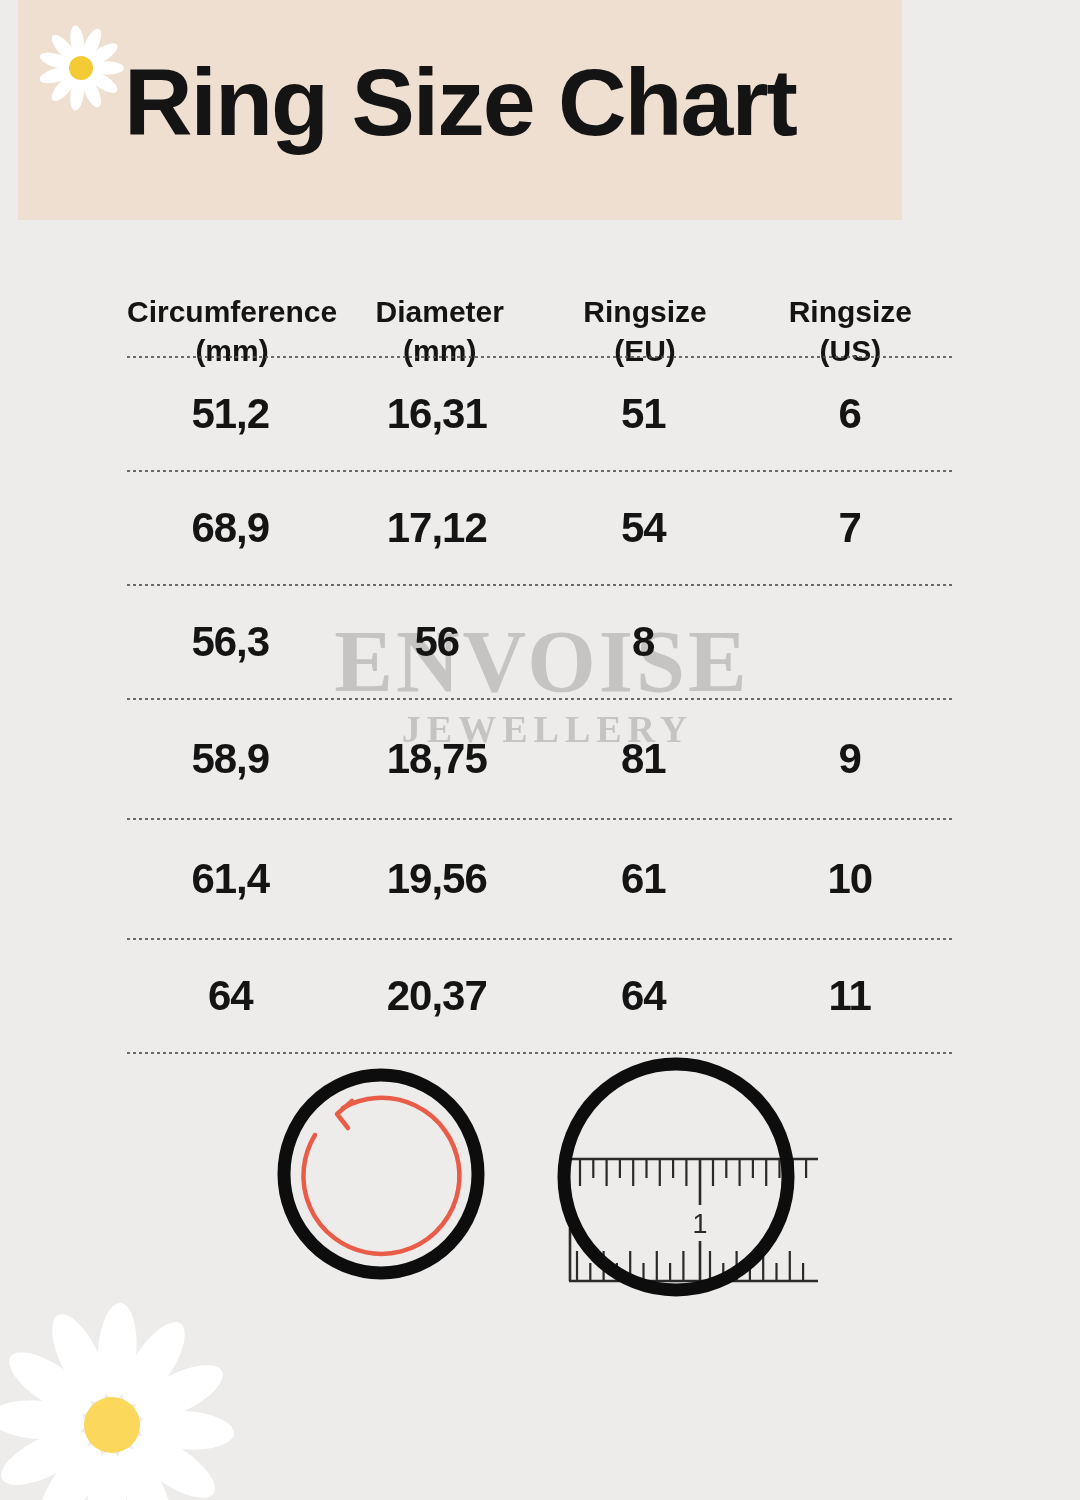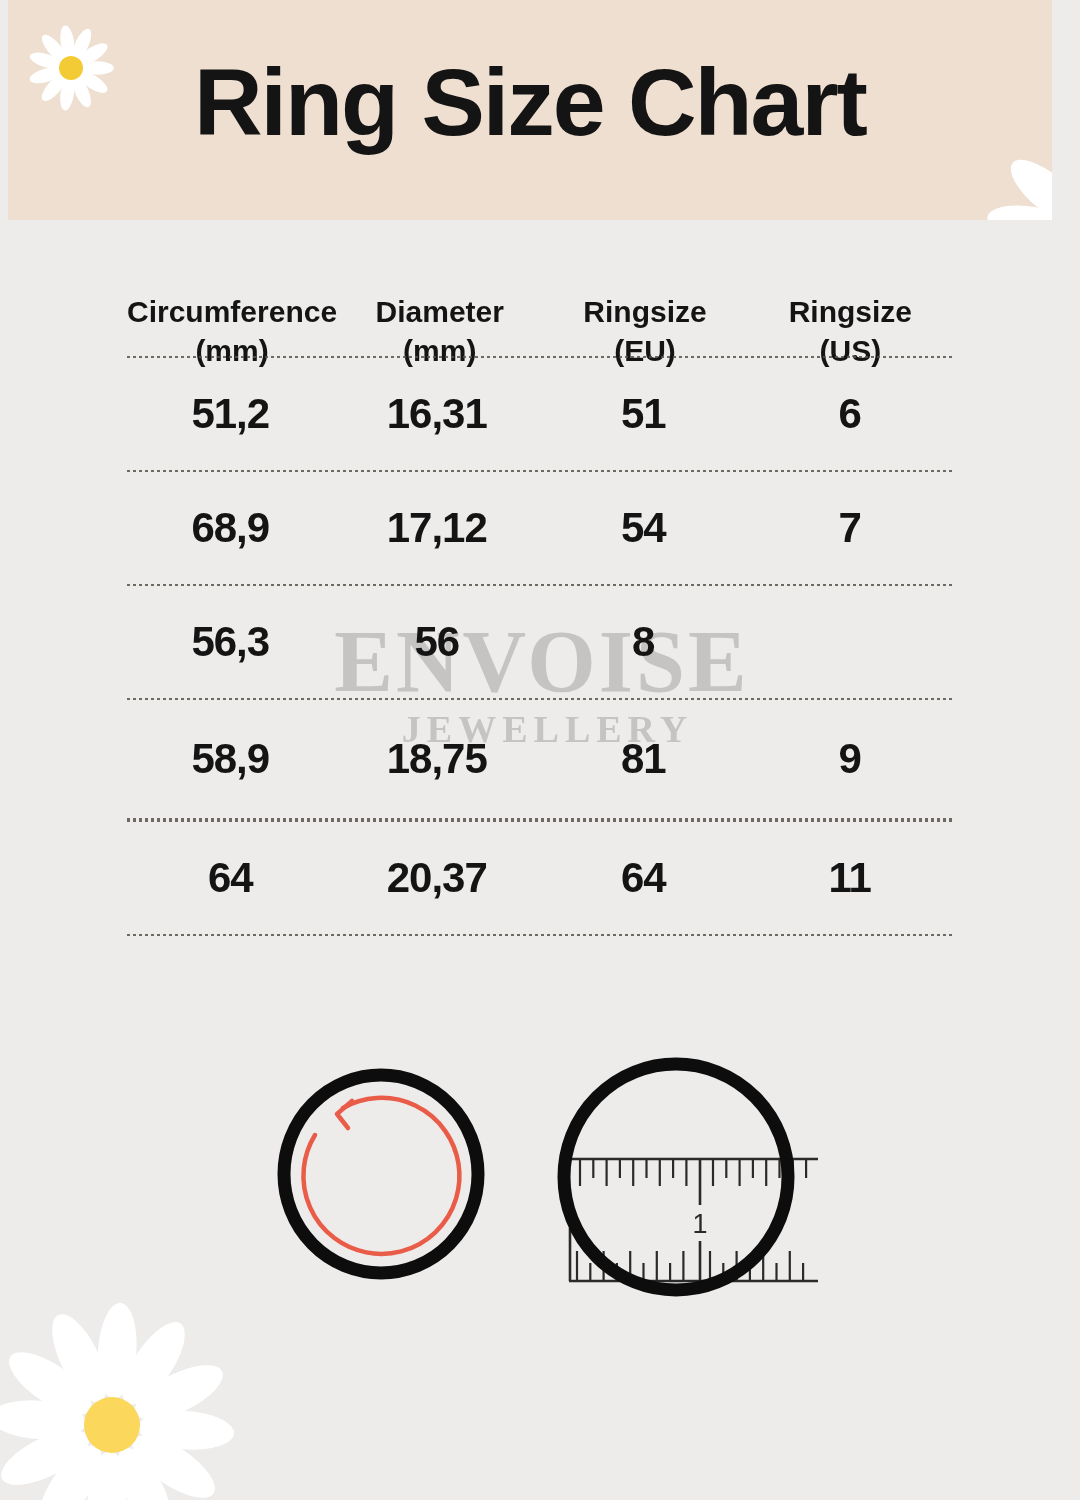--- a/index.html
+++ b/index.html
@@ -3,21 +3,21 @@
 <meta charset="utf-8">
 <style>
   html,body{margin:0;padding:0;background:#d8d8d6;}
   .page{
     position:relative;width:1080px;height:1500px;overflow:hidden;
     background:var(--page-bg,#EDECEA);
     font-family:"Liberation Sans",sans-serif;color:var(--text,#141414);
   }
   
   .banner{
-    position:absolute;left:8px;top:0;width:1044px;height:220px;overflow:hidden;
+    position:absolute;left:18px;top:0;width:884px;height:220px;overflow:hidden;
     background:var(--banner-bg,#EEDFD0);
   }
   .title{
     position:absolute;left:0;top:48px;width:100%;margin:0;text-align:center;
     font-size:95px;font-weight:bold;letter-spacing:-2px;line-height:1.15;
   }
   .daisy{position:absolute;}
   #daisy-tl{left:13px;top:18px;width:100px;height:100px;}
   #daisy-r{left:963px;top:107px;width:260px;height:260px;}
   #daisy-bl{left:-18px;top:1295px;width:260px;height:260px;}
@@ -138,20 +138,26 @@
         <div class="cell">8</div>
       </div>
       <div class="sep"></div>
       <div class="trow">
         <div class="cell">58,9</div>
         <div class="cell">18,75</div>
         <div class="cell">81</div>
         <div class="cell">9</div>
       </div>
       <div class="sep"></div>
+      <div class="trow">
+        <div class="cell">61,4</div>
+        <div class="cell">19,56</div>
+        <div class="cell">61</div>
+        <div class="cell">10</div>
+      </div>
       <div class="sep"></div>
       <div class="trow">
         <div class="cell">64</div>
         <div class="cell">20,37</div>
         <div class="cell">64</div>
         <div class="cell">11</div>
       </div>
       <div class="sep"></div>
     </section>
 

